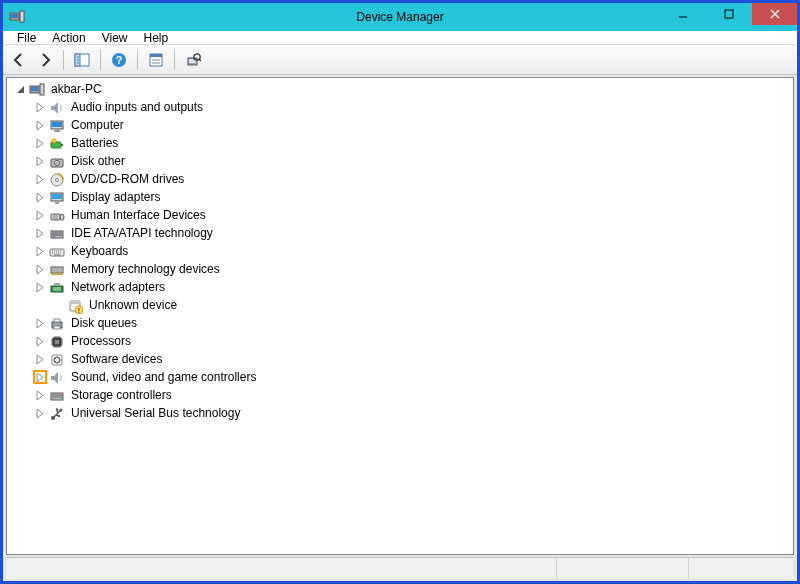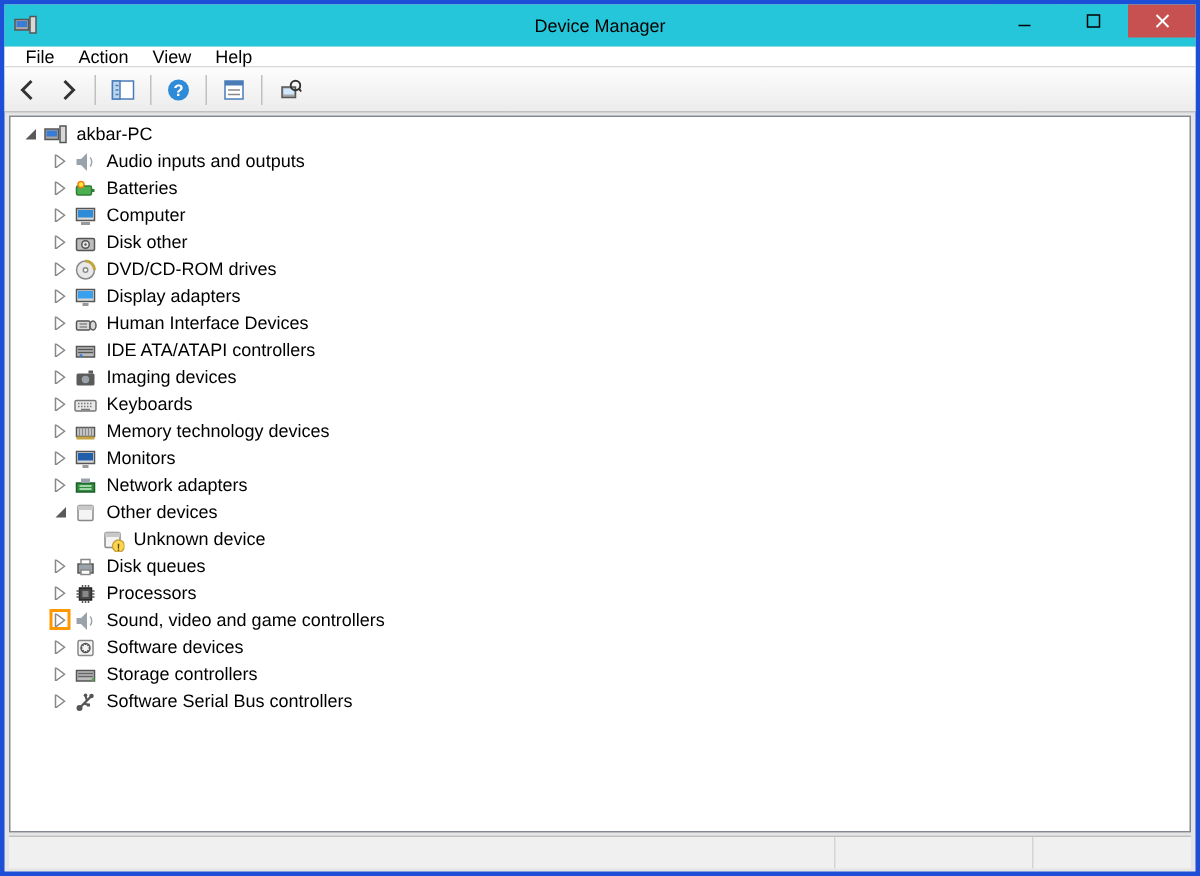--- a/index.html
+++ b/index.html
@@ -363,50 +363,50 @@
 
     <div class="tree-row">
       <span class="indent" style="width:24px"></span>
       <span class="exp">
           <svg viewBox="0 0 9 9">
             <use href="#i-exp-collapsed"></use>
           </svg>
         </span>
       <span class="node-icon">
           <svg viewBox="0 0 16 16">
+            <use href="#i-computer"></use>
+          </svg>
+        </span>
+      <span class="node-label">Computer</span>
+    </div>
+
+    <div class="tree-row">
+      <span class="indent" style="width:24px"></span>
+      <span class="exp">
+          <svg viewBox="0 0 9 9">
+            <use href="#i-exp-collapsed"></use>
+          </svg>
+        </span>
+      <span class="node-icon">
+          <svg viewBox="0 0 16 16">
             <use href="#i-battery"></use>
           </svg>
         </span>
       <span class="node-label">Batteries</span>
     </div>
 
     <div class="tree-row">
       <span class="indent" style="width:24px"></span>
       <span class="exp">
           <svg viewBox="0 0 9 9">
             <use href="#i-exp-collapsed"></use>
           </svg>
         </span>
       <span class="node-icon">
           <svg viewBox="0 0 16 16">
-            <use href="#i-computer"></use>
-          </svg>
-        </span>
-      <span class="node-label">Computer</span>
-    </div>
-
-    <div class="tree-row">
-      <span class="indent" style="width:24px"></span>
-      <span class="exp">
-          <svg viewBox="0 0 9 9">
-            <use href="#i-exp-collapsed"></use>
-          </svg>
-        </span>
-      <span class="node-icon">
-          <svg viewBox="0 0 16 16">
             <use href="#i-disk"></use>
           </svg>
         </span>
       <span class="node-label">Disk other</span>
     </div>
 
     <div class="tree-row">
       <span class="indent" style="width:24px"></span>
       <span class="exp">
           <svg viewBox="0 0 9 9">
@@ -456,37 +456,23 @@
       <span class="exp">
           <svg viewBox="0 0 9 9">
             <use href="#i-exp-collapsed"></use>
           </svg>
         </span>
       <span class="node-icon">
           <svg viewBox="0 0 16 16">
             <use href="#i-ide"></use>
           </svg>
         </span>
-      <span class="node-label">IDE ATA/ATAPI controllers</span>
-    </div>
-
-    <div class="tree-row">
-      <span class="indent" style="width:24px"></span>
-      <span class="exp">
-          <svg viewBox="0 0 9 9">
-            <use href="#i-exp-collapsed"></use>
-          </svg>
-        </span>
-      <span class="node-icon">
-          <svg viewBox="0 0 16 16">
-            <use href="#i-imaging"></use>
-          </svg>
-        </span>
-      <span class="node-label">Imaging devices</span>
-    </div>
+      <span class="node-label">IDE ATA/ATAPI technology</span>
+    </div>
+
 
     <div class="tree-row">
       <span class="indent" style="width:24px"></span>
       <span class="exp">
           <svg viewBox="0 0 9 9">
             <use href="#i-exp-collapsed"></use>
           </svg>
         </span>
       <span class="node-icon">
           <svg viewBox="0 0 16 16">
@@ -505,64 +491,36 @@
         </span>
       <span class="node-icon">
           <svg viewBox="0 0 16 16">
             <use href="#i-memtech"></use>
           </svg>
         </span>
       <span class="node-label">Memory technology devices</span>
     </div>
 
 
-    <div class="tree-row">
-      <span class="indent" style="width:24px"></span>
-      <span class="exp">
-          <svg viewBox="0 0 9 9">
-            <use href="#i-exp-collapsed"></use>
-          </svg>
-        </span>
-      <span class="node-icon">
-          <svg viewBox="0 0 16 16">
-            <use href="#i-monitor"></use>
-          </svg>
-        </span>
-      <span class="node-label">Monitors</span>
-    </div>
 
     <div class="tree-row">
       <span class="indent" style="width:24px"></span>
       <span class="exp">
           <svg viewBox="0 0 9 9">
             <use href="#i-exp-collapsed"></use>
           </svg>
         </span>
       <span class="node-icon">
           <svg viewBox="0 0 16 16">
             <use href="#i-network"></use>
           </svg>
         </span>
       <span class="node-label">Network adapters</span>
     </div>
 
-    <div class="tree-row">
-      <span class="indent" style="width:24px"></span>
-      <span class="exp">
-          <svg viewBox="0 0 9 9">
-            <use href="#i-exp-expanded"></use>
-          </svg>
-        </span>
-      <span class="node-icon">
-          <svg viewBox="0 0 16 16">
-            <use href="#i-other"></use>
-          </svg>
-        </span>
-      <span class="node-label">Other devices</span>
-    </div>
 
     <div class="tree-row">
       <span class="indent" style="width:56px"></span>
       <span class="node-icon">
           <svg viewBox="0 0 16 16">
             <use href="#i-unknown"></use>
           </svg>
         </span>
       <span class="node-label">Unknown device</span>
     </div>
@@ -592,20 +550,35 @@
       <span class="node-icon">
           <svg viewBox="0 0 16 16">
             <use href="#i-processor"></use>
           </svg>
         </span>
       <span class="node-label">Processors</span>
     </div>
 
     <div class="tree-row">
       <span class="indent" style="width:24px"></span>
+      <span class="exp">
+          <svg viewBox="0 0 9 9">
+            <use href="#i-exp-collapsed"></use>
+          </svg>
+        </span>
+      <span class="node-icon">
+          <svg viewBox="0 0 16 16">
+            <use href="#i-software"></use>
+          </svg>
+        </span>
+      <span class="node-label">Software devices</span>
+    </div>
+
+    <div class="tree-row">
+      <span class="indent" style="width:24px"></span>
       <span class="exp highlight-box">
           <svg viewBox="0 0 9 9">
             <use href="#i-exp-collapsed"></use>
           </svg>
         </span>
       <span class="node-icon">
           <svg viewBox="0 0 16 16">
             <use href="#i-speaker"></use>
           </svg>
         </span>
@@ -614,55 +587,40 @@
 
     <div class="tree-row">
       <span class="indent" style="width:24px"></span>
       <span class="exp">
           <svg viewBox="0 0 9 9">
             <use href="#i-exp-collapsed"></use>
           </svg>
         </span>
       <span class="node-icon">
           <svg viewBox="0 0 16 16">
-            <use href="#i-software"></use>
-          </svg>
-        </span>
-      <span class="node-label">Software devices</span>
-    </div>
-
-    <div class="tree-row">
-      <span class="indent" style="width:24px"></span>
-      <span class="exp">
-          <svg viewBox="0 0 9 9">
-            <use href="#i-exp-collapsed"></use>
-          </svg>
-        </span>
-      <span class="node-icon">
-          <svg viewBox="0 0 16 16">
             <use href="#i-storage"></use>
           </svg>
         </span>
       <span class="node-label">Storage controllers</span>
     </div>
 
 
     <div class="tree-row">
       <span class="indent" style="width:24px"></span>
       <span class="exp">
           <svg viewBox="0 0 9 9">
             <use href="#i-exp-collapsed"></use>
           </svg>
         </span>
       <span class="node-icon">
           <svg viewBox="0 0 16 16">
             <use href="#i-usb"></use>
           </svg>
         </span>
-      <span class="node-label">Software Serial Bus controllers</span>
+      <span class="node-label">Universal Serial Bus technology</span>
     </div>
 
   </div>
 
   <div class="statusbar">
     <div class="cell"></div>
     <div class="cell"></div>
     <div class="cell"></div>
   </div>
 

